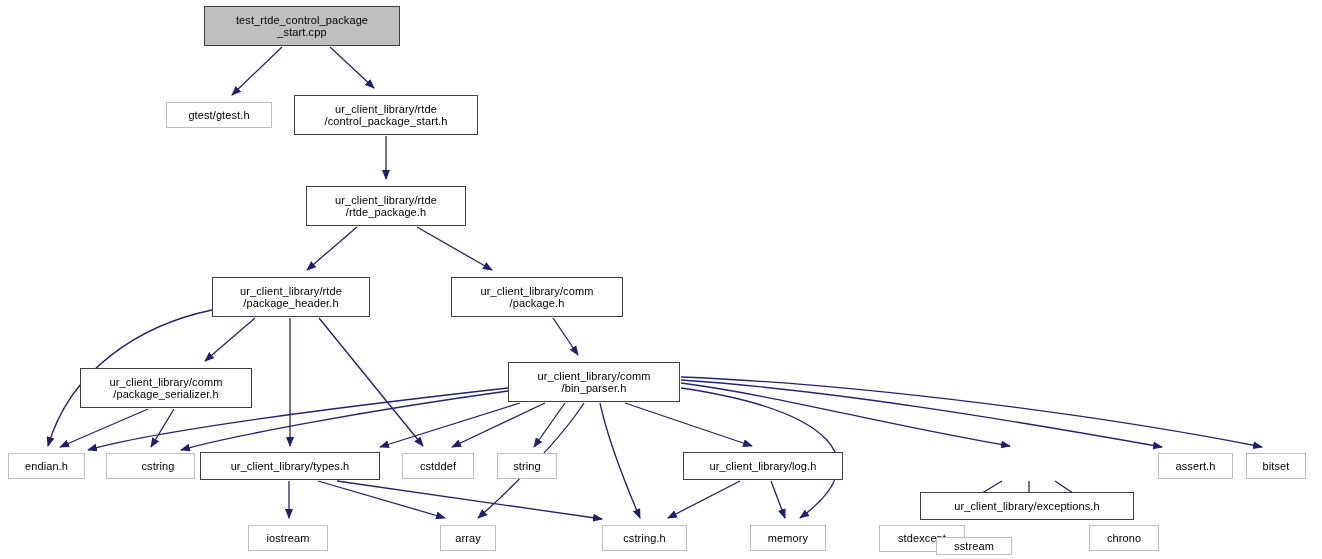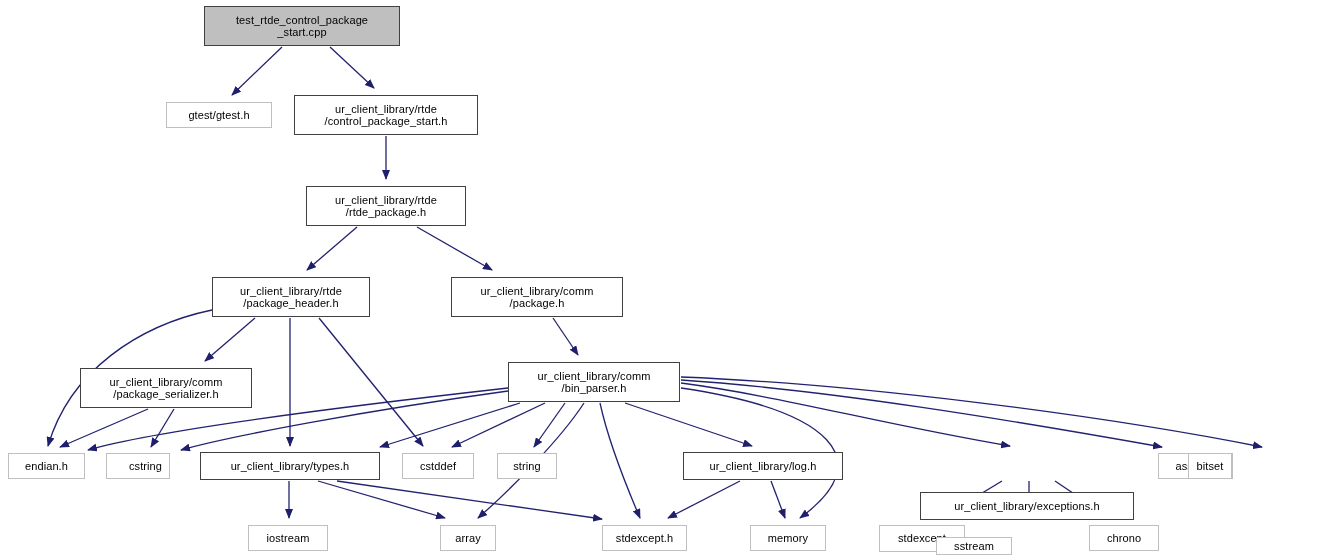--- a/index.html
+++ b/index.html
@@ -96,29 +96,29 @@
 /rtde_package.h</span></div>
       <div class="node internal" style="left: 212px; top: 277px; width: 158px; height: 40px;"><span class="node-label">ur_client_library/rtde
 /package_header.h</span></div>
       <div class="node internal" style="left: 451px; top: 277px; width: 172px; height: 40px;"><span class="node-label">ur_client_library/comm
 /package.h</span></div>
       <div class="node internal" style="left: 80px; top: 368px; width: 172px; height: 40px;"><span class="node-label">ur_client_library/comm
 /package_serializer.h</span></div>
       <div class="node internal" style="left: 508px; top: 362px; width: 172px; height: 40px;"><span class="node-label">ur_client_library/comm
 /bin_parser.h</span></div>
       <div class="node external" style="left: 8px; top: 453px; width: 77px; height: 26px;"><span class="node-label">endian.h</span></div>
-      <div class="node external" style="left: 106px; top: 453px; width: 64px; height: 26px; padding-left: 15px;"><span class="node-label">cstring</span></div>
+      <div class="node external" style="left: 106px; top: 453px; width: 89px; height: 26px; padding-left: 15px;"><span class="node-label">cstring</span></div>
       <div class="node internal" style="left: 200px; top: 452px; width: 180px; height: 28px;"><span class="node-label">ur_client_library/types.h</span></div>
       <div class="node external" style="left: 402px; top: 453px; width: 72px; height: 26px;"><span class="node-label">cstddef</span></div>
       <div class="node external" style="left: 497px; top: 453px; width: 60px; height: 26px;"><span class="node-label">string</span></div>
       <div class="node internal" style="left: 683px; top: 452px; width: 160px; height: 28px;"><span class="node-label">ur_client_library/log.h</span></div>
       <div class="node internal" style="left: 920px; top: 452px; width: 214px; height: 28px; margin-top: 40px;"><span class="node-label">ur_client_library/exceptions.h</span></div>
       <div class="node external" style="left: 1158px; top: 453px; width: 75px; height: 26px;"><span class="node-label">assert.h</span></div>
-      <div class="node external" style="left: 1188px; top: 453px; width: 44px; height: 26px; justify-content: center;"><span class="node-label">bitset</span></div>
+      <div class="node external" style="left: 1246px; top: 453px; width: 60px; height: 26px; justify-content: center;"><span class="node-label">bitset</span></div>
       <div class="node external" style="left: 248px; top: 525px; width: 80px; height: 26px;"><span class="node-label">iostream</span></div>
       <div class="node external" style="left: 440px; top: 525px; width: 56px; height: 26px;"><span class="node-label">array</span></div>
-      <div class="node external" style="left: 602px; top: 525px; width: 85px; height: 26px;"><span class="node-label">stdexcept.h</span></div>
+      <div class="node external" style="left: 602px; top: 525px; width: 85px; height: 26px;"><span class="node-label">cstring.h</span></div>
       <div class="node external" style="left: 750px; top: 525px; width: 76px; height: 26px; text-align: right;"><span class="node-label">memory</span></div>
       <div class="node external" style="left: 879px; top: 525px; width: 86px; height: 27px;"><span class="node-label">stdexcept</span></div>
       <div class="node external" style="left: 936px; top: 525px; width: 76px; height: 18px; margin-top: 12px;"><span class="node-label">sstream</span></div>
       <div class="node external" style="left: 1089px; top: 525px; width: 70px; height: 26px;"><span class="node-label">chrono</span></div>
     </div>
 </div>
 
 </body></html>

